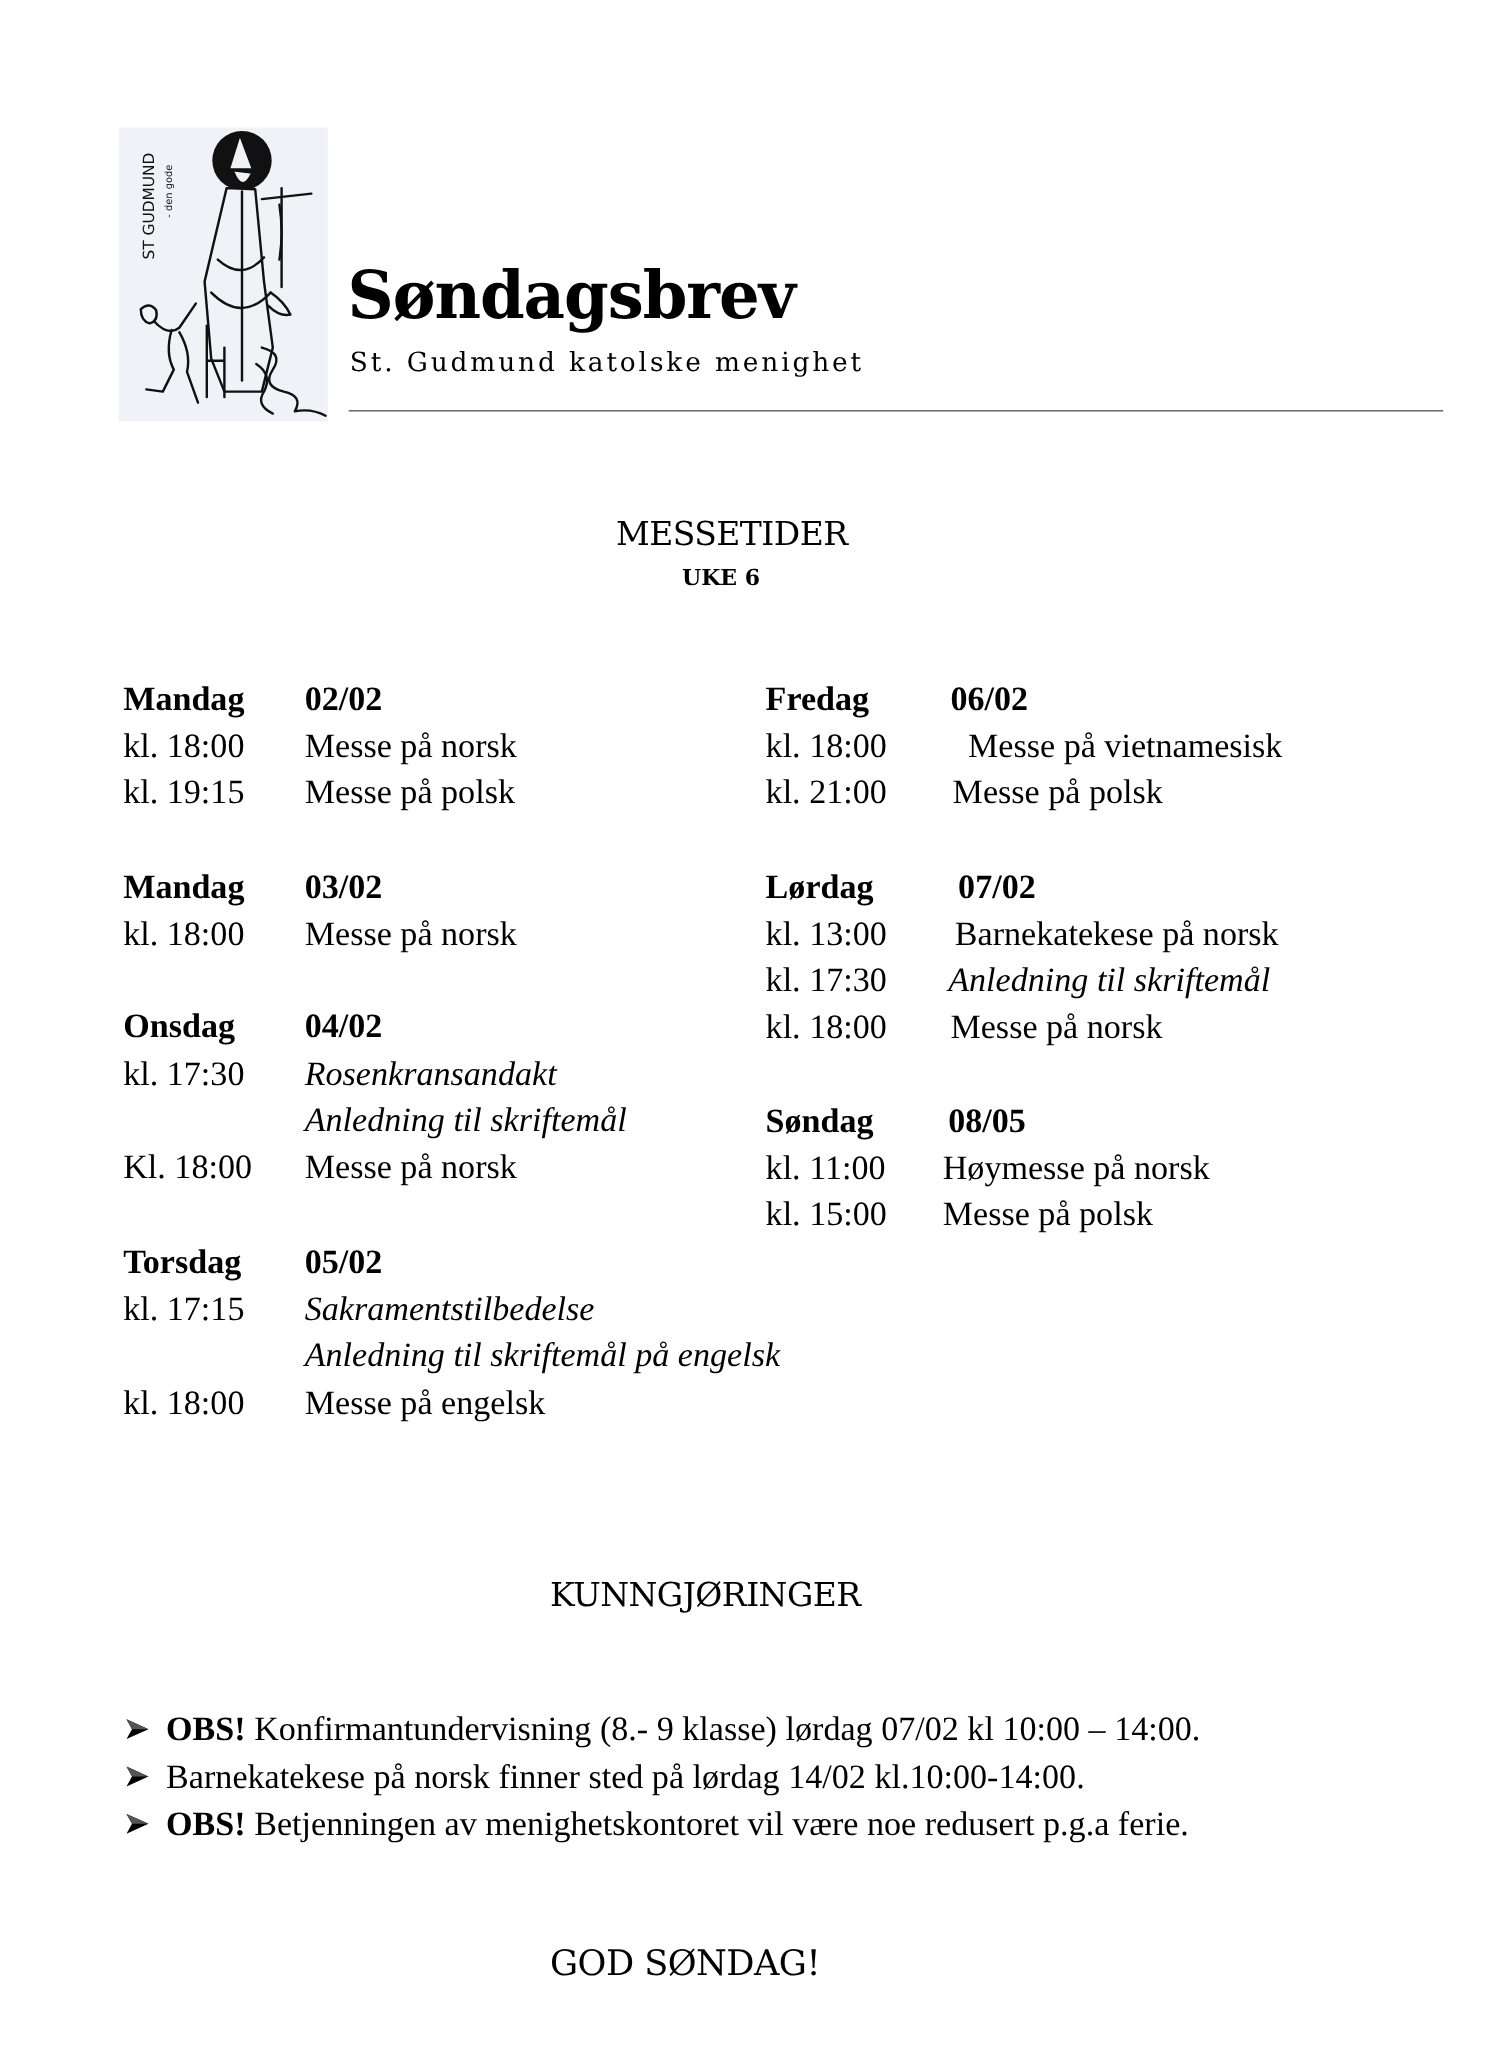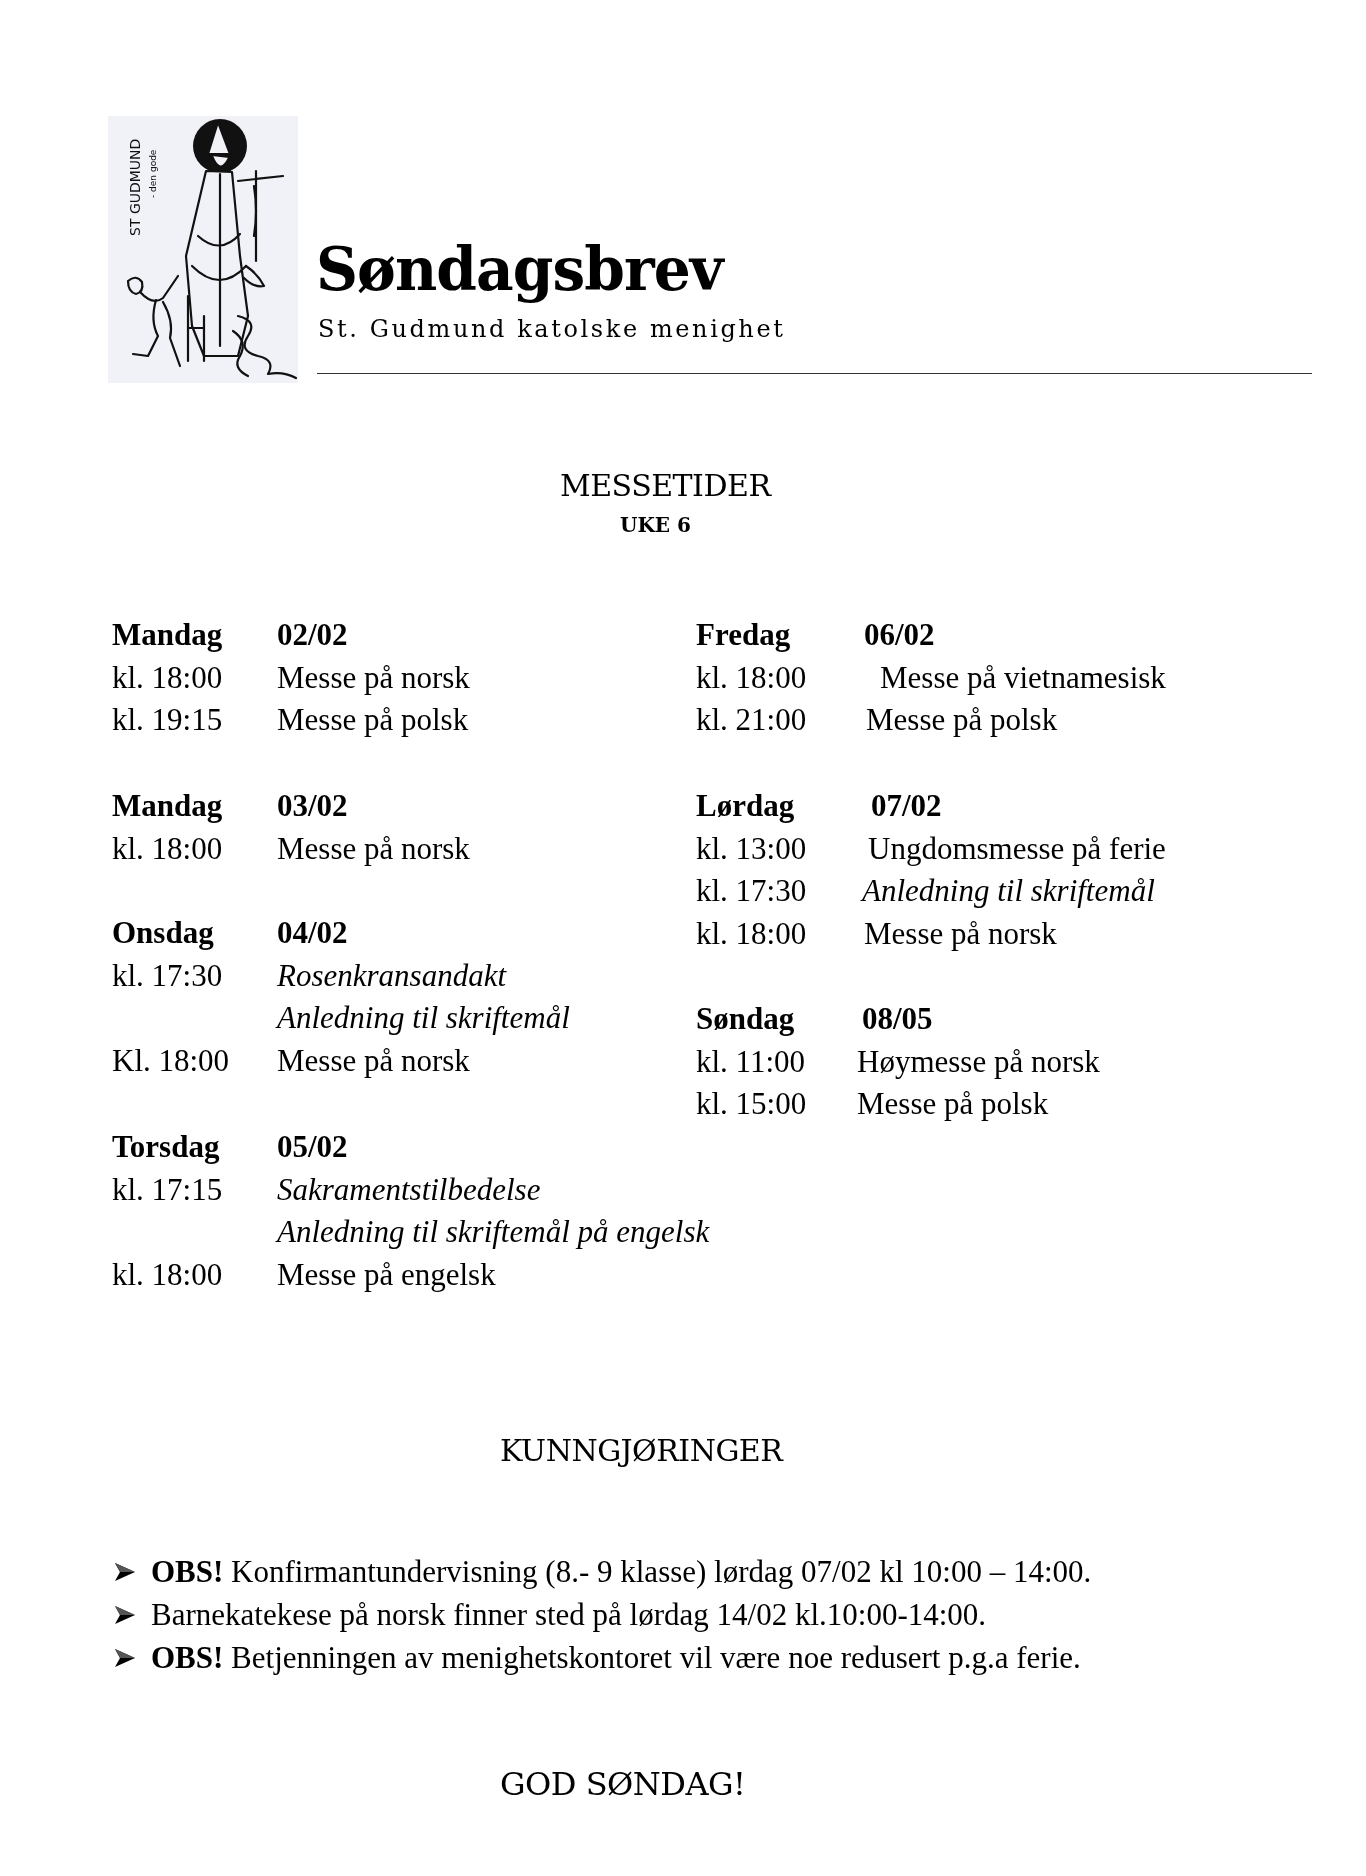--- a/index.html
+++ b/index.html
@@ -164,21 +164,21 @@
     </div>
 </div>
 
 <div class="day serif right-col" style="left:696px; top:785px;">
   <div class="row bold">
       <span class="c1">Lørdag</span>
       <span class="c2" style="left:175px">07/02</span>
     </div>
   <div class="row">
       <span class="c1">kl. 13:00</span>
-      <span class="c2" style="left:172px">Ungdomsmesse på ferie</span>
+      <span class="c2" style="left:172px">Barnekatekese på norsk</span>
     </div>
   <div class="row">
       <span class="c1">kl. 17:30</span>
       <span class="c2 italic" style="left:166px">Anledning til skriftemål</span>
     </div>
   <div class="row">
       <span class="c1">kl. 18:00</span>
       <span class="c2" style="left:168px">Messe på norsk</span>
     </div>
 </div>

